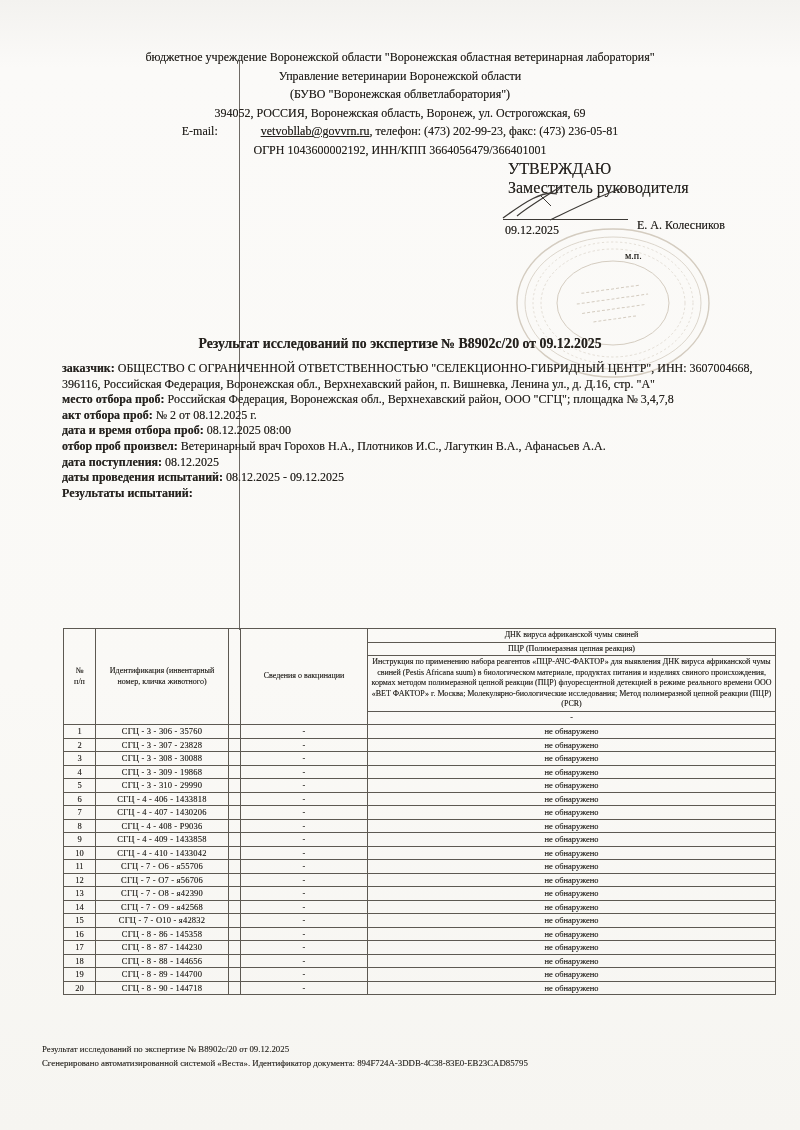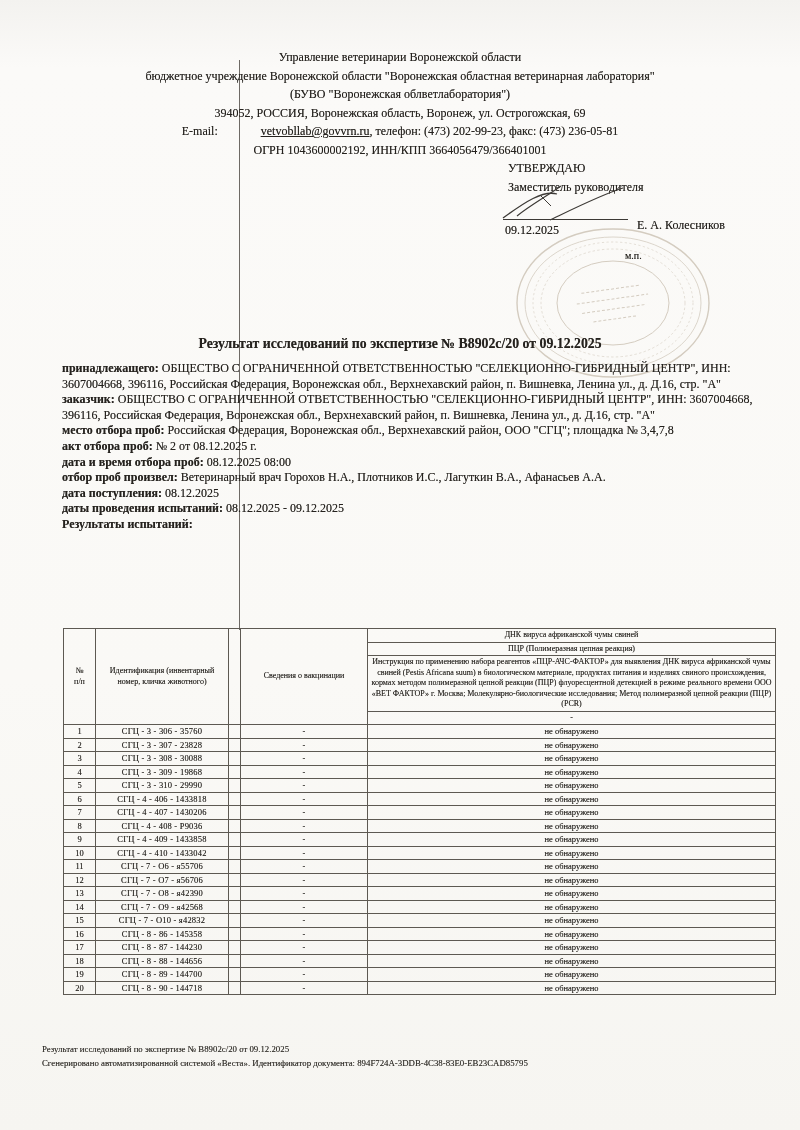--- a/index.html
+++ b/index.html
@@ -14,21 +14,21 @@
     background:linear-gradient(180deg,#f3f2ef 0%, #fbfaf8 6%, #faf9f6 60%, #f6f5f1 100%);
     text-shadow:0 0 .4px rgba(40,38,34,.55); 
   }
   
   .letterhead {
     position:absolute; top:48px; left:0; width:100%;
     text-align:center; font-size:12px; line-height:18.5px;
   }
   .email-link { text-decoration:underline;padding-left:40px; }
   
-  .approval { position:absolute; left:508px; top:159px; font-size:12px; line-height:19px; }
+  .approval { position:absolute; left:508px; top:159px; font-size:16px; line-height:19px; }
   .sig-line { position:absolute; left:503px; top:219px; width:125px; border-top:1.2px solid #3c3935; }
   .sig-strokes { position:absolute; left:495px; top:182px; }
   .sig-name { position:absolute; left:637px; top:218px; font-size:12px; }
   .sig-date { position:absolute; left:505px; top:223px; font-size:12px; }
   .mp-label { position:absolute; left:625px; top:250px; font-size:10px; }
   .stamp { position:absolute; left:505px; top:225px; opacity:.85; }
   
   .scan-line { position:absolute; left:239px; top:60px; width:1.3px; height:570px;
                background:rgba(55,50,45,.72); }
   
@@ -62,22 +62,22 @@
   .footnote { position:absolute; left:42px; top:1042px; font-size:8.8px; line-height:14px; color:#33302b; }
 </style>
 </head>
 <body>
 
 <div class="page">
 
   <div class="scan-line"></div>
 
   <div class="letterhead">
+    <div>бюджетное учреждение Воронежской области "Воронежская областная ветеринарная лаборатория"</div>
     <div>Управление ветеринарии Воронежской области</div>
-    <div>бюджетное учреждение Воронежской области "Воронежская областная ветеринарная лаборатория"</div>
     <div>(БУВО "Воронежская облветлаборатория")</div>
     <div>394052, РОССИЯ, Воронежская область, Воронеж, ул. Острогожская, 69</div>
     <div>
       <span>E-mail:</span>
       <span class="email-link">vetvobllab@govvrn.ru</span><span>, телефон: (473) 202-99-23, факс: (473) 236-05-81</span>
     </div>
     <div>ОГРН 1043600002192, ИНН/КПП 3664056479/366401001</div>
   </div>
 
   <div class="approval">
@@ -109,21 +109,20 @@
         <line x1="86" y1="94" x2="130" y2="94"></line>
       </g>
     </g>
   </svg>
 
   <div class="doc-title">Результат исследований по экспертизе № В8902с/20 от 09.12.2025</div>
 
   <div class="details">
 
 
-      <p><b>принадлежащего:</b> <span>ОБЩЕСТВО С ОГРАНИЧЕННОЙ ОТВЕТСТВЕННОСТЬЮ "СЕЛЕКЦИОННО-ГИБРИДНЫЙ ЦЕНТР", ИНН: 3607004668, 396116, Российская Федерация, Воронежская обл., Верхнехавский район, п. Вишневка, Ленина ул., д. Д.16, стр. "А"</span></p>
 
       <p><b>заказчик:</b> <span>ОБЩЕСТВО С ОГРАНИЧЕННОЙ ОТВЕТСТВЕННОСТЬЮ "СЕЛЕКЦИОННО-ГИБРИДНЫЙ ЦЕНТР", ИНН: 3607004668, 396116, Российская Федерация, Воронежская обл., Верхнехавский район, п. Вишневка, Ленина ул., д. Д.16, стр. "А"</span></p>
 
       <p><b>место отбора проб:</b> <span>Российская Федерация, Воронежская обл., Верхнехавский район, ООО "СГЦ"; площадка № 3,4,7,8</span></p>
 
       <p><b>акт отбора проб:</b> <span>№ 2 от 08.12.2025 г.</span></p>
 
       <p><b>дата и время отбора проб:</b> <span>08.12.2025 08:00</span></p>
 
       <p><b>отбор проб произвел:</b> <span>Ветеринарный врач Горохов Н.А., Плотников И.С., Лагуткин В.А., Афанасьев А.А.</span></p>

